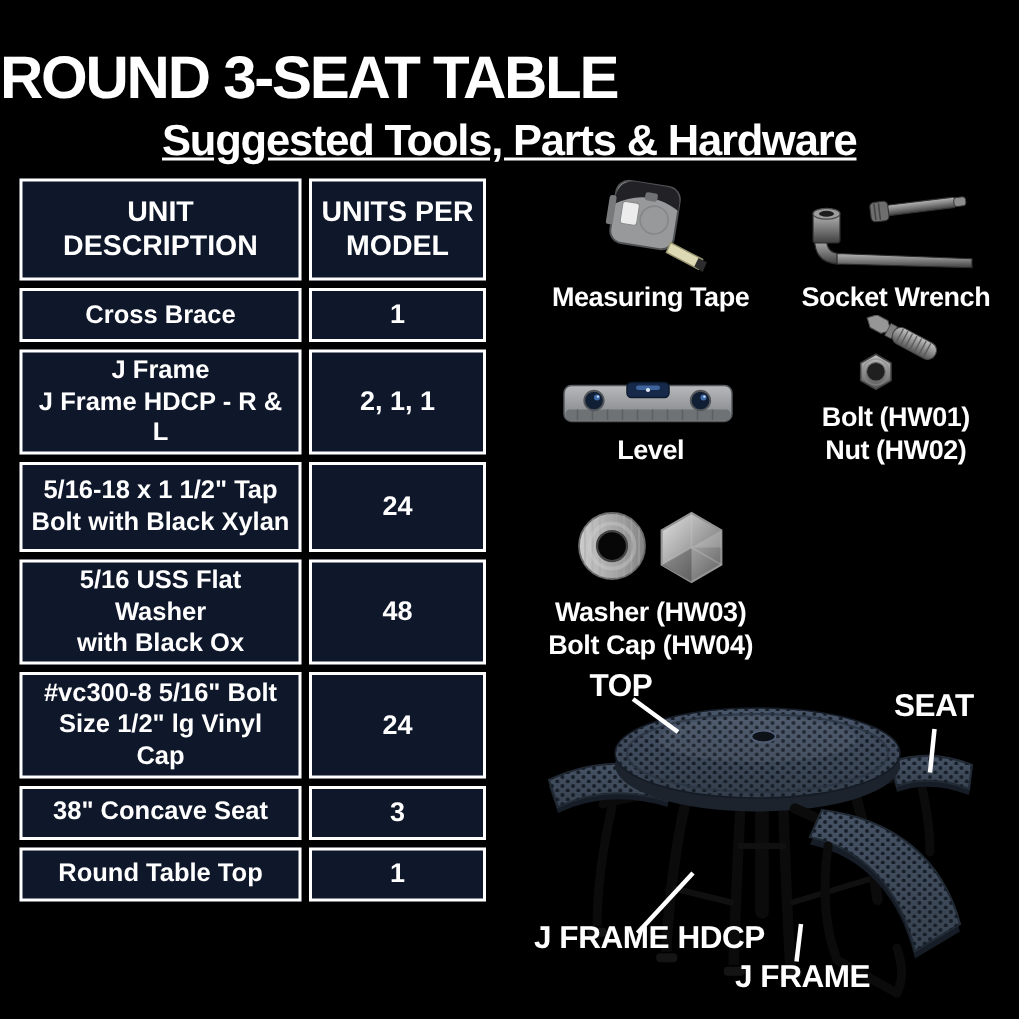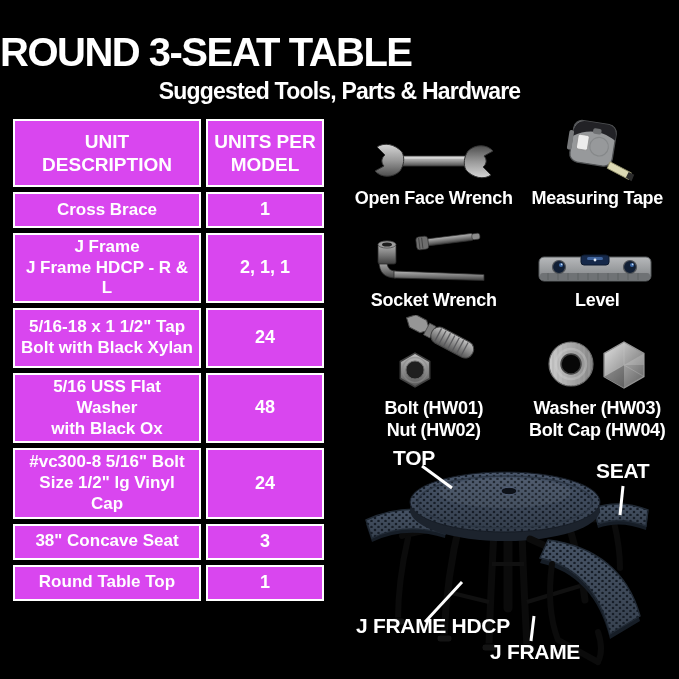--- a/index.html
+++ b/index.html
@@ -10,29 +10,29 @@
     font-family: "Liberation Sans", sans-serif;
     position: relative;
     overflow: hidden;
   }
   .page-title {
     position: absolute; top: 30px; left: 0; width: 100%;
     font-size: 40px; font-weight: 800; letter-spacing: -1.5px;
   }
   .page-subtitle {
     position: absolute; top: 78px; left: 0; width: 100%;
-    text-align: center; font-size: 23px; font-weight: 700; letter-spacing: -0.8px;
+    text-align: center; font-size: 29px; font-weight: 700; letter-spacing: -0.8px; text-decoration: underline;
   }
   
   table.parts {
     position: absolute; left: 8px; top: 114px;
     border-collapse: separate; border-spacing: 5px;
   }
   table.parts td {
-    border: 2px solid #fff; background: #d946ef;
+    border: 2px solid #fff; background: #0f172a;
     text-align: center; vertical-align: middle;
     font-weight: 700; padding: 2px 6px; line-height: 1.22; margin-top: 45px;
   }
   td.desc  { width: 188px; font-size: 17px; }
   td.units { width: 118px; font-size: 18px; }
   tr.hdr td { font-size: 19px; }
   tr.hdr td  { height: 68px; }
   tr.r1 td   { height: 36px; }
   tr.r2 td   { height: 60px; }
   .pre { white-space: pre-line; }
@@ -106,36 +106,20 @@
   </tr>
   <tr class="r1">
     <td class="desc pre">Round Table Top</td>
     <td class="units">1</td>
   </tr>
 </tbody>
   </table>
 
 <div class="tools">
 
-  <div class="tool">
-    <svg width="130" height="48" viewBox="0 0 130 48">
-      <defs>
-        <linearGradient id="mt1" x1="0" y1="0" x2="0" y2="1">
-          <stop offset="0" stop-color="#d6d6d6"></stop>
-            <stop offset="0.5" stop-color="#9a9a9a"></stop>
-            <stop offset="1" stop-color="#4e4e4e"></stop>
-        </linearGradient>
-      </defs>
-      <rect x="28" y="19" width="74" height="10" fill="url(#mt1)" stroke="#3a3a3a" stroke-width="0.8"></rect>
-      <line x1="30" y1="21" x2="100" y2="21" stroke="#efefef" stroke-width="1.2" opacity="0.8"></line>
-      <path d="M33,15 C26,7 15,5 8,10 L16,18 C12,21 12,26 15,29 L6,34 C12,41 24,41 31,34 C35,28 36,21 33,15 Z" fill="url(#mt1)" stroke="#333" stroke-width="1"></path>
-      <path d="M33,15 C26,7 15,5 8,10 L16,18 C12,21 12,26 15,29 L6,34 C12,41 24,41 31,34 C35,28 36,21 33,15 Z" fill="url(#mt1)" stroke="#333" stroke-width="1" transform="rotate(180 65 24)"></path>
-    </svg>
-    <div class="lbl pre">Open Face Wrench</div>
-  </div>
 
   <div class="tool">
     <svg width="86" height="72" viewBox="0 0 86 72">
       <g transform="rotate(9 40 32)">
         <rect x="15" y="5" width="46" height="45" rx="9" fill="#97999b" stroke="#4f5153" stroke-width="1.4"></rect>
         <path d="M15,20 Q15,5 28,5 L50,5 Q61,5 61,17 L61,21 C45,12 30,13 15,23 Z" fill="#222226"></path>
         <rect x="36" y="11" width="9" height="6" rx="2" fill="#6f7173"></rect>
         <rect x="21" y="20" width="12" height="16" rx="2" fill="#ececec" stroke="#8a8a8a" stroke-width="0.8"></rect>
         <circle cx="45" cy="30" r="10" fill="none" stroke="#7e8082" stroke-width="1.2" opacity="0.7"></circle>
         <rect x="11" y="17" width="5" height="21" rx="2" fill="#77797b"></rect>

